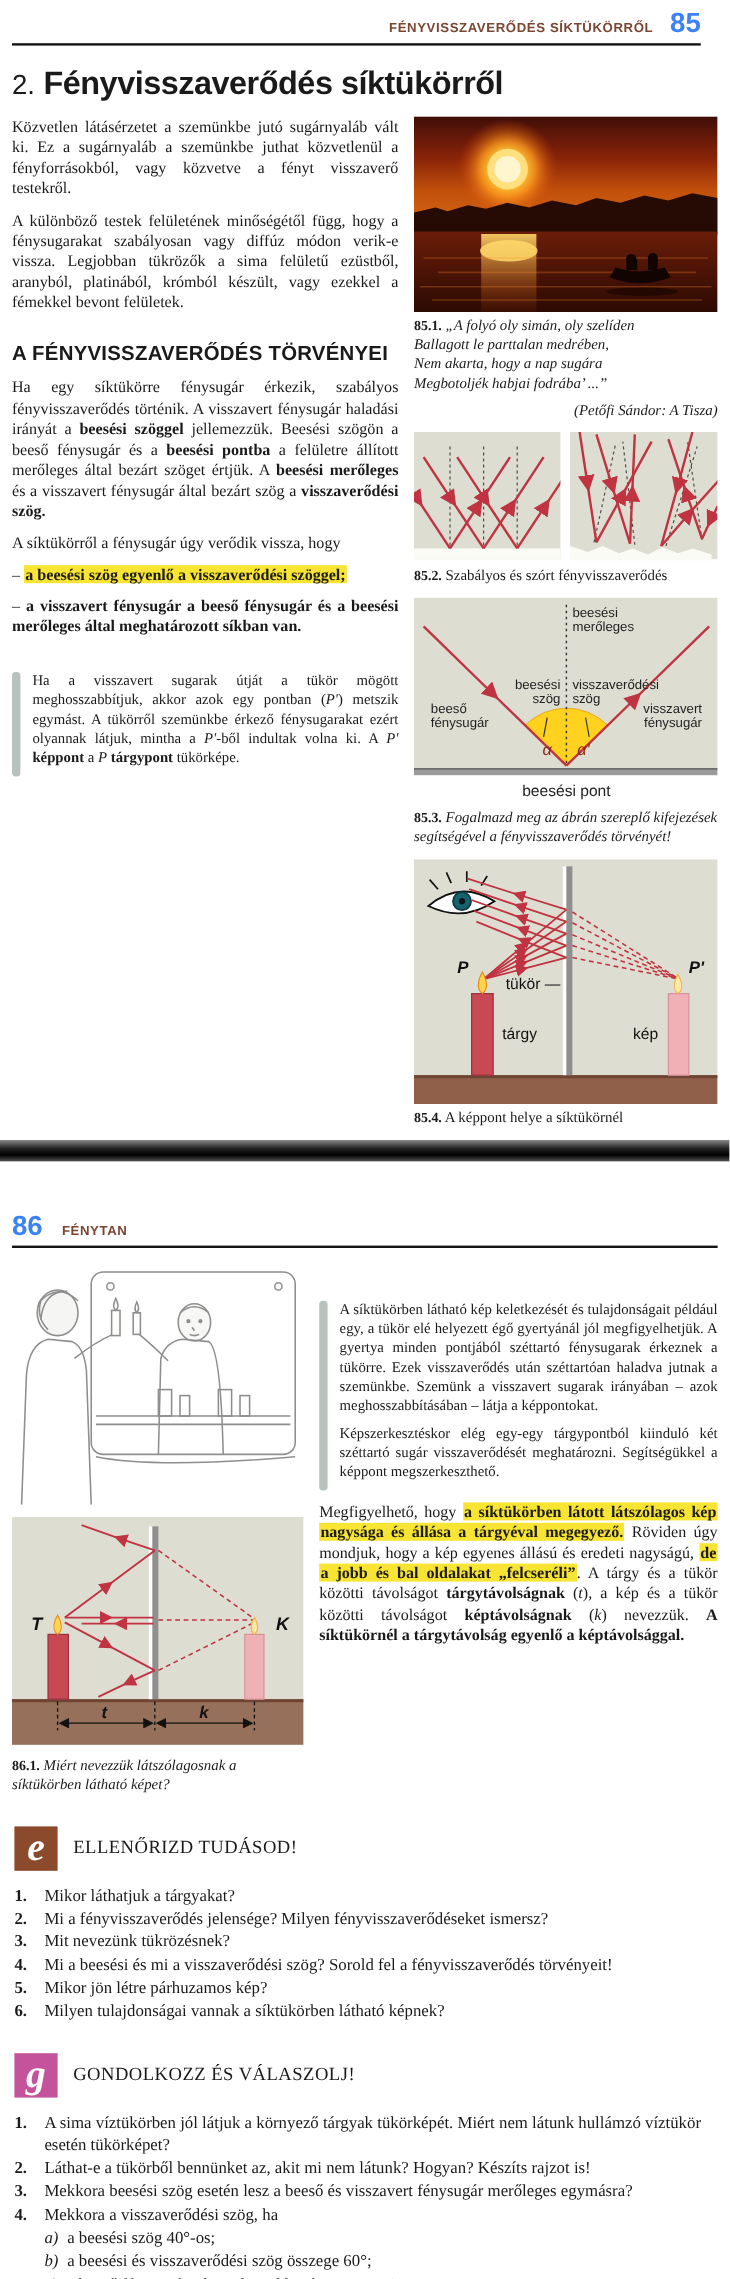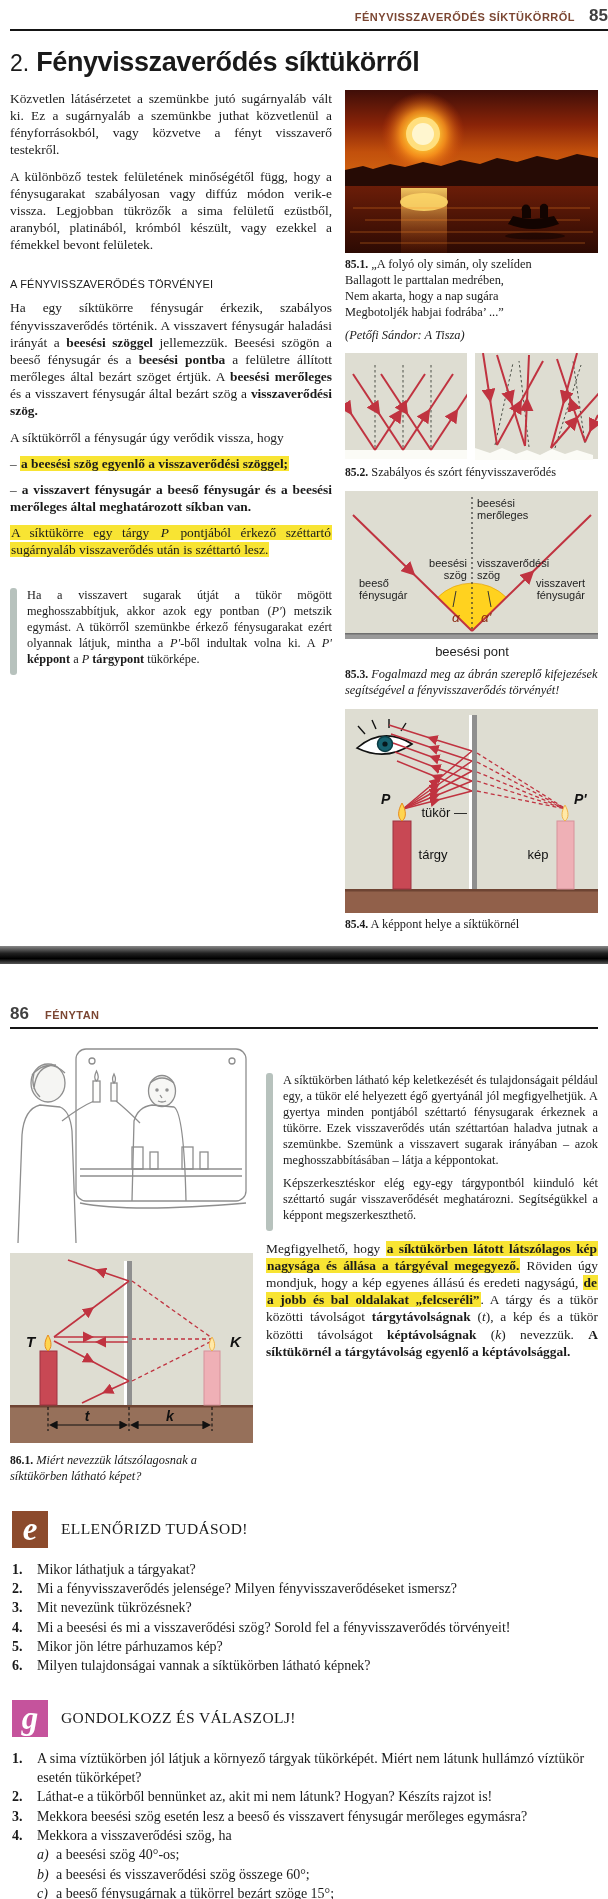--- a/index.html
+++ b/index.html
@@ -4,54 +4,54 @@
 <style>
   :root{
     --accent-red:#c03340; --highlight:#f8e433; --figure-bg:#deddd2;
     --floor-brown:#91604a; --mirror-gray:#8f8f8f; --running-head:#7b4632;
     --check-icon-bg:#8c4a2c; --think-icon-bg:#c5539c; --aside-bar:#b7c2bd;
   }
   *{box-sizing:border-box;margin:0;padding:0}
   body{width:608px;background:#fff;font-family:"Liberation Serif",serif;color:#1a1a1a}
   .sheet{width:608px}
   .page{background:#fff;position:relative}
-  .page85{min-height:946px;padding:6px 0 0 10px}
+  .page85{min-height:946px;padding:6px 24px 0 10px}
   .page-gap{height:18px;background:linear-gradient(#888,#222 40%,#000 70%,#555)}
   .page86{min-height:935px;padding:40px 10px 0 10px}
   
   .runhead{display:flex;align-items:baseline;border-bottom:2px solid #151515;padding-bottom:3px;font-family:"Liberation Sans",sans-serif}
   .runhead.right{justify-content:flex-end}
   .rh-title{font-size:11px;font-weight:700;color:var(--running-head);letter-spacing:.5px}
-  .rh-num{font-size:17px;font-weight:800;color:#404040;margin-left:14px}
+  .rh-num{font-size:23px;font-weight:800;color:#3b82f6;margin-left:14px}
   .page86 .rh-num{margin:0 16px 0 0}
   
   .chapter-title{margin:16px 0 12px 0;font-family:"Liberation Sans",sans-serif;display:flex;align-items:baseline}
   .ch-num{font-weight:400;font-size:23px;margin-right:7px}
   .ch-text{font-weight:700;font-size:27px;letter-spacing:-.4px}
   
   .cols{display:flex;gap:13px}
   .col-left85{width:322px;flex:none}
   .col-right85{width:253px;flex:none}
   .col-left86{width:243px;flex:none}
   .col-right86{width:332px;flex:none}
   p.para{font-size:13.4px;line-height:1.28;text-align:justify;margin-bottom:9px}
   .b{font-weight:700}.i{font-style:italic}
   .hl{background:var(--highlight);box-decoration-break:clone;-webkit-box-decoration-break:clone;padding:0 1px}
-  .subhead{font-family:"Liberation Sans",sans-serif;font-size:11px;font-weight:400;margin:25px 0 9px 0;letter-spacing:.2px}
+  .subhead{font-family:"Liberation Sans",sans-serif;font-size:17px;font-weight:700;margin:25px 0 9px 0;letter-spacing:.2px}
   .law{margin-bottom:0}
   .aside{display:flex;margin:30px 0 9px 0}
   .aside .bar{width:7px;border-radius:3px;background:var(--aside-bar);flex:none;margin-right:10px}
   .aside .atext{flex:1}
   .aside p{font-size:12.3px;line-height:1.3;text-align:justify;margin-bottom:7px}
   
   figure{margin-bottom:10px}
   figcaption{font-size:12.4px;line-height:1.28;margin-top:4px}
   .fig-num{font-weight:700;font-size:11.6px}
-  .quote-line{display:block}
-  .attrib{font-style:italic;display:block;text-align:left;margin-top:7px}
+  .quote-line{font-style:italic;display:block}
+  .attrib{font-style:italic;display:block;text-align:right;margin-top:7px}
   .cap-i{font-style:italic}
   svg{display:block}
   svg text{font-family:"Liberation Sans",sans-serif}
   .sft{font-family:"Liberation Serif",serif !important}
   
   .qsection{margin:16px 0 6px 0;padding:0 2px}
   .qhead{display:flex;align-items:center;margin-bottom:12px}
   .qicon{width:36px;height:37px;flex:none;color:#fff;font-family:"Liberation Serif",serif;font-style:italic;font-weight:700;font-size:33px;display:flex;align-items:center;justify-content:center;line-height:1}
   .qicon.e{background:var(--check-icon-bg)}
   .qicon.g{background:var(--think-icon-bg)}
@@ -81,21 +81,20 @@
 
     <div class="cols">
       <div class="col-left85">
         <p class="para"><span>Közvetlen látásérzetet a szemünkbe jutó sugárnyaláb vált ki. Ez a sugárnyaláb a szemünkbe juthat közvetlenül a fényforrásokból, vagy közvetve a fényt visszaverő testekről.</span></p>
         <p class="para"><span>A különböző testek felületének minőségétől függ, hogy a fénysugarakat szabályosan vagy diffúz módon verik-e vissza. Legjobban tükrözők a sima felületű ezüstből, aranyból, platinából, krómból készült, vagy ezekkel a fémekkel bevont felületek.</span></p>
         <h2 class="subhead">A FÉNYVISSZAVERŐDÉS TÖRVÉNYEI</h2>
         <p class="para"><span>Ha egy síktükörre fénysugár érkezik, szabályos fényvisszaverődés történik. A visszavert fénysugár haladási irányát a </span><span class="b">beesési szöggel</span><span> jellemezzük. Beesési szögön a beeső fénysugár és a </span><span class="b">beesési pontba</span><span> a felületre állított merőleges által bezárt szöget értjük. A </span><span class="b">beesési merőleges</span><span> és a visszavert fénysugár által bezárt szög a </span><span class="b">visszaverődési szög.</span></p>
         <p class="para law"><span>A síktükörről a fénysugár úgy verődik vissza, hogy</span></p>
         <p class="para law"><span>– </span><span class="b hl">a beesési szög egyenlő a visszaverődési szöggel;</span></p>
         <p class="para"><span>– </span><span class="b">a visszavert fénysugár a beeső fénysugár és a beesési merőleges által meghatározott síkban van.</span></p>
-        <p class="para"><span class="hl">A síktükörre egy tárgy </span><span class="i hl">P</span><span class="hl"> pontjából érkező széttartó sugárnyaláb visszaverődés után is széttartó lesz.</span></p>
         <div class="aside">
           <div class="bar"></div>
           <div class="atext">
               <p><span>Ha a visszavert sugarak útját a tükör mögött meghosszabbítjuk, akkor azok egy pontban (</span><span class="i">P'</span><span>) metszik egymást. A tükörről szemünkbe érkező fénysugarakat ezért olyannak látjuk, mintha a </span><span class="i">P'</span><span>-ből indultak volna ki. A </span><span class="i">P'</span><span> </span><span class="b">képpont</span><span> a </span><span class="i">P</span><span> </span><span class="b">tárgypont</span><span> tükörképe.</span></p>
             </div>
         </div>
       </div>
 
       <div class="col-right85">
 

